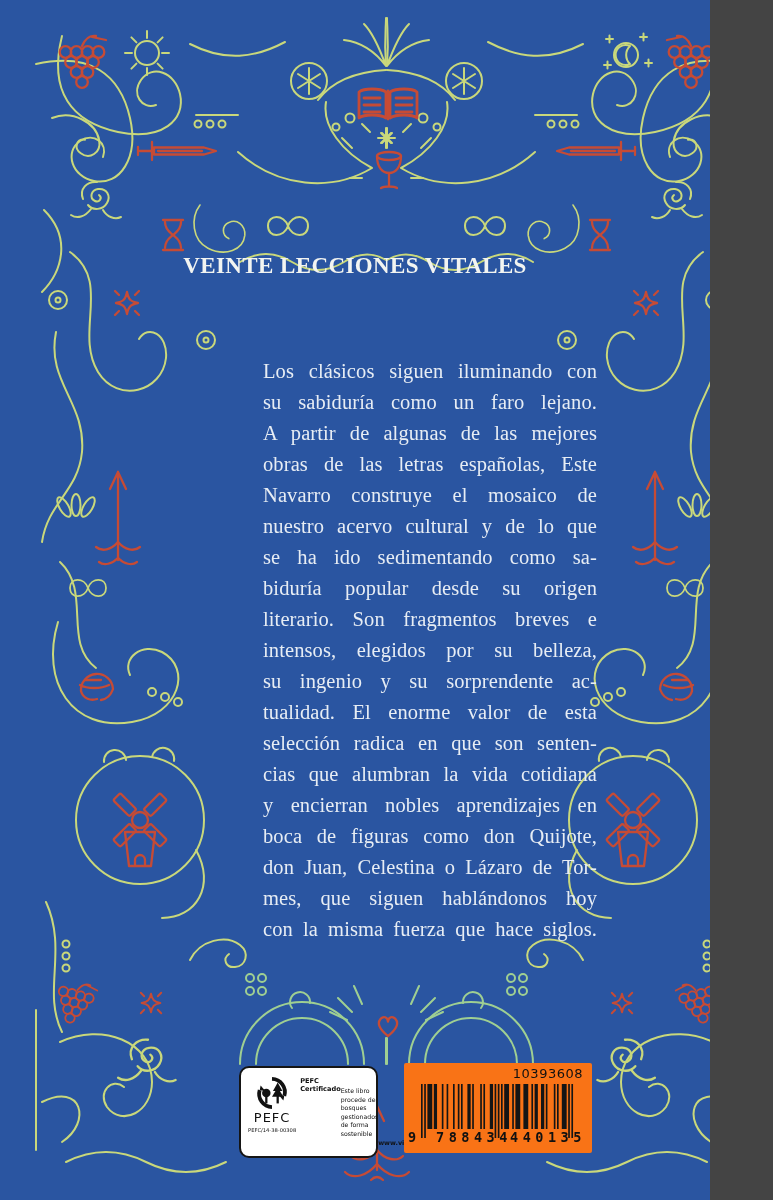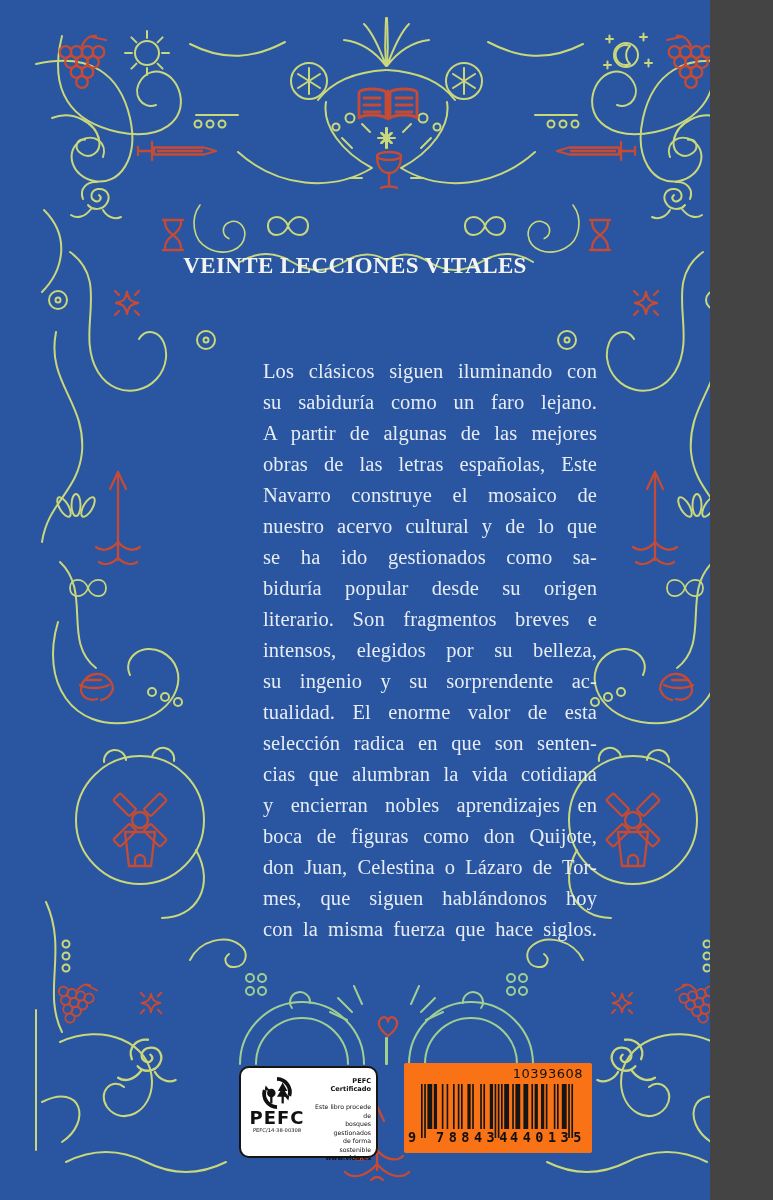--- a/index.html
+++ b/index.html
@@ -37,23 +37,23 @@
 
   
   .pefc-box{
     position:absolute;left:239px;top:1066px;width:139px;height:92px;
     background:#fff;border:2.5px solid #151515;border-radius:10px;
     display:flex;padding:7px 5px 5px 7px;color:#111;
     font-family:"DejaVu Sans", sans-serif;
   }
   .pefc-left{width:58px;display:flex;flex-direction:column;align-items:center;}
   .pefc-left svg{width:38px;height:36px;}
-  .pefc-wordmark{font-weight:bold;font-size:18px;letter-spacing:1px;line-height:14px;}
+  .pefc-wordmark{font-weight:normal;font-size:13px;letter-spacing:1px;line-height:14px;}
   .pefc-code{font-size:5.2px;margin-top:2px;white-space:nowrap;}
-  .pefc-right{flex:1;display:flex;flex-direction:column;padding-left:4px;padding-top:2px;text-align:right;}
+  .pefc-right{flex:1;display:flex;flex-direction:row;padding-left:4px;padding-top:2px;}
   .pefc-heading{font-weight:bold;font-size:6.6px;}
   .pefc-desc{font-size:6.2px;line-height:8.5px;margin-top:10px;}
   .pefc-url{font-size:6.4px;font-weight:bold;margin-top:auto;margin-bottom:4px;}
 
   
   .barcode-box{
     position:absolute;left:404px;top:1063px;width:188px;height:90px;
     background:#f97316;border-radius:2px;color:#111;
   }
   .barcode-number{
@@ -280,21 +280,21 @@
     <div>VEINTE LECCIONES VITALES</div>
   </div>
 
   <div class="body-block">
       <div class="body-line">Los clásicos siguen iluminando con</div>
       <div class="body-line">su sabiduría como un faro lejano.</div>
       <div class="body-line">A partir de algunas de las mejores</div>
       <div class="body-line">obras de las letras españolas, Este</div>
       <div class="body-line">Navarro construye el mosaico de</div>
       <div class="body-line">nuestro acervo cultural y de lo que</div>
-      <div class="body-line">se ha ido gestionados como sa-</div>
+      <div class="body-line">se ha ido sedimentando como sa-</div>
       <div class="body-line">biduría popular desde su origen</div>
       <div class="body-line">literario. Son fragmentos breves e</div>
       <div class="body-line">intensos, elegidos por su belleza,</div>
       <div class="body-line">su ingenio y su sorprendente ac-</div>
       <div class="body-line">tualidad. El enorme valor de esta</div>
       <div class="body-line">selección radica en que son senten-</div>
       <div class="body-line">cias que alumbran la vida cotidiana</div>
       <div class="body-line">y encierran nobles aprendizajes en</div>
       <div class="body-line">boca de figuras como don Quijote,</div>
       <div class="body-line">don Juan, Celestina o Lázaro de Tor-</div>

